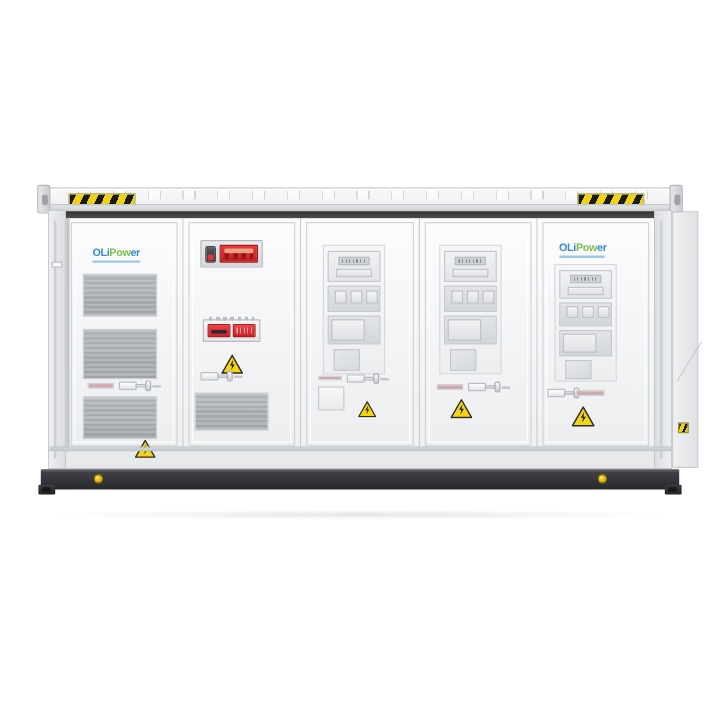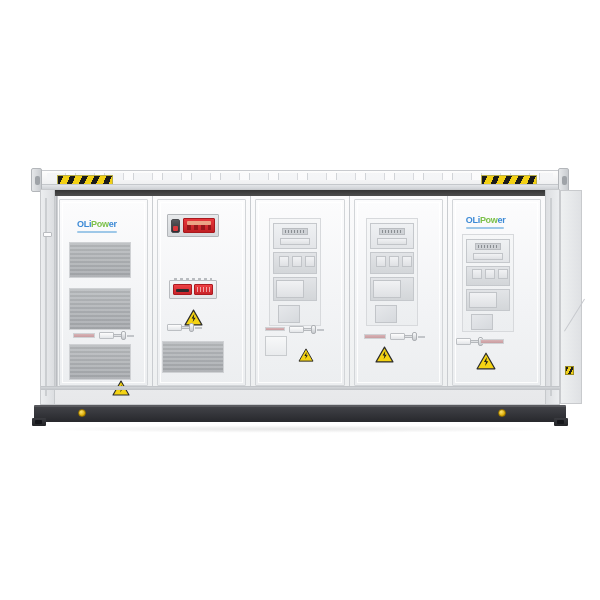--- a/index.html
+++ b/index.html
@@ -8,21 +8,21 @@
     width:600px;height:600px;
     background:#ffffff;
     font-family:"Liberation Sans", sans-serif;
     overflow:hidden;
   }
   #stage{position:relative;width:600px;height:600px;background:#ffffff;}
 
   
   .container-unit{
     position:absolute;
-    left:40px; top:170px;
+    left:40px; top:156px;
     width:520px; height:255px;
   }
 
   
   .roof{
     position:absolute; left:0; top:0; width:520px; height:20px;
     background:linear-gradient(#fdfdfd,#e9eaec);
     border:1px solid #c9cbcf;
     box-sizing:border-box;
     border-radius:1px 1px 0 0;

